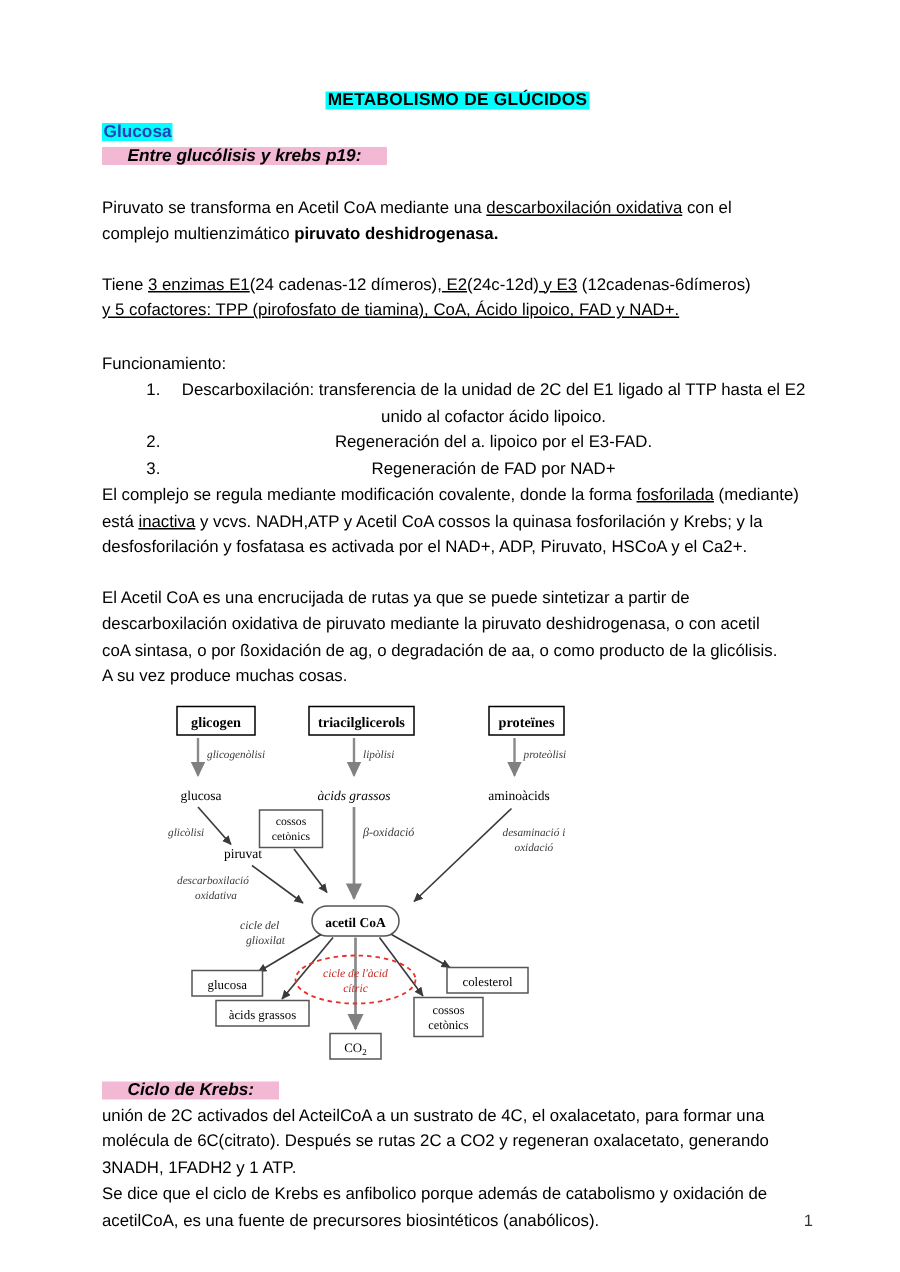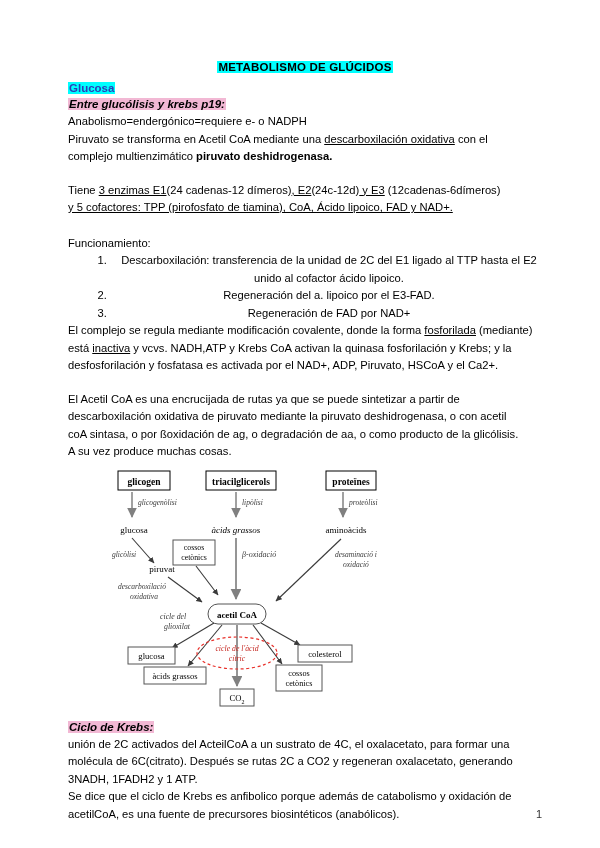--- a/index.html
+++ b/index.html
@@ -46,21 +46,21 @@
   }
   .h-glucosa span { padding: 0 1px; }
 
   .h-sub {
     font-size: 11.5px;
     font-weight: bold;
     font-style: italic;
     margin: 0 0 1px 0;
     line-height: 15px;
   }
-  .h-sub span { padding: 0 1px; }
+  .h-sub span { padding: 0 17px; }
 
   p.body, div.body {
     font-size: 11.2px;
     line-height: 17.5px;
     margin: 0;
     text-align: left;
   }
   .gap-sm { height: 8px; }
   .gap-md { height: 16px; }
   .gap-lg { height: 18px; }
@@ -104,21 +104,21 @@
 
   <div class="h-glucosa">
     <span class="hl-cyan">Glucosa</span>
   </div>
 
   <div class="h-sub">
     <span class="hl-pink">Entre glucólisis y krebs p19:</span>
   </div>
 
   <div class="body">
-    <span>Anabolismo=endergónico=requiere e- o NADPH</span><br>
+    <br>
     <span>Piruvato se transforma en Acetil CoA mediante una </span><span class="u">descarboxilación oxidativa</span><span> con el</span><br>
     <span>complejo multienzimático </span><span class="b">piruvato deshidrogenasa.</span>
   </div>
 
   <div class="gap-md"></div>
 
   <div class="body">
     <span>Tiene </span><span class="u">3 enzimas E1</span><span>(24 cadenas-12 dímeros)</span><span class="u">, E2</span><span>(24c-12d)</span><span class="u"> y E3</span><span> (12cadenas-6dímeros)</span><br>
     <span class="u"> y 5 cofactores: TPP (pirofosfato de tiamina), CoA, Ácido lipoico, FAD y NAD+.</span>
   </div>
@@ -128,21 +128,21 @@
   <div class="body">Funcionamiento:</div>
 
   <ol class="steps">
     <li>Descarboxilación: transferencia de la unidad de 2C del E1 ligado al TTP hasta el E2 unido al cofactor ácido lipoico.</li>
     <li>Regeneración del a. lipoico por el E3-FAD.</li>
     <li>Regeneración de FAD por NAD+</li>
   </ol>
 
   <div class="body">
     <span>El complejo se regula mediante modificación covalente, donde la forma </span><span class="u">fosforilada</span><span> (mediante)</span><br>
-    <span>está </span><span class="u">inactiva</span><span> y vcvs. NADH,ATP y Krebs CoA activan la quinasa fosforilación y Krebs; y la</span><br>
+    <span>está </span><span class="u">inactiva</span><span> y vcvs. NADH,ATP y Acetil CoA cossos la quinasa fosforilación y Krebs; y la</span><br>
     <span>desfosforilación y fosfatasa es activada por el NAD+, ADP, Piruvato, HSCoA y el Ca2+.</span>
   </div>
 
   <div class="gap-md"></div>
 
   <div class="body">
     <span>El Acetil CoA es una encrucijada de rutas ya que se puede sintetizar a partir de</span><br>
     <span>descarboxilación oxidativa de piruvato mediante la piruvato deshidrogenasa, o con acetil</span><br>
     <span>coA sintasa, o por ßoxidación de ag, o degradación de aa, o como producto de la glicólisis.</span><br>
     <span>A su vez produce muchas cosas.</span>

